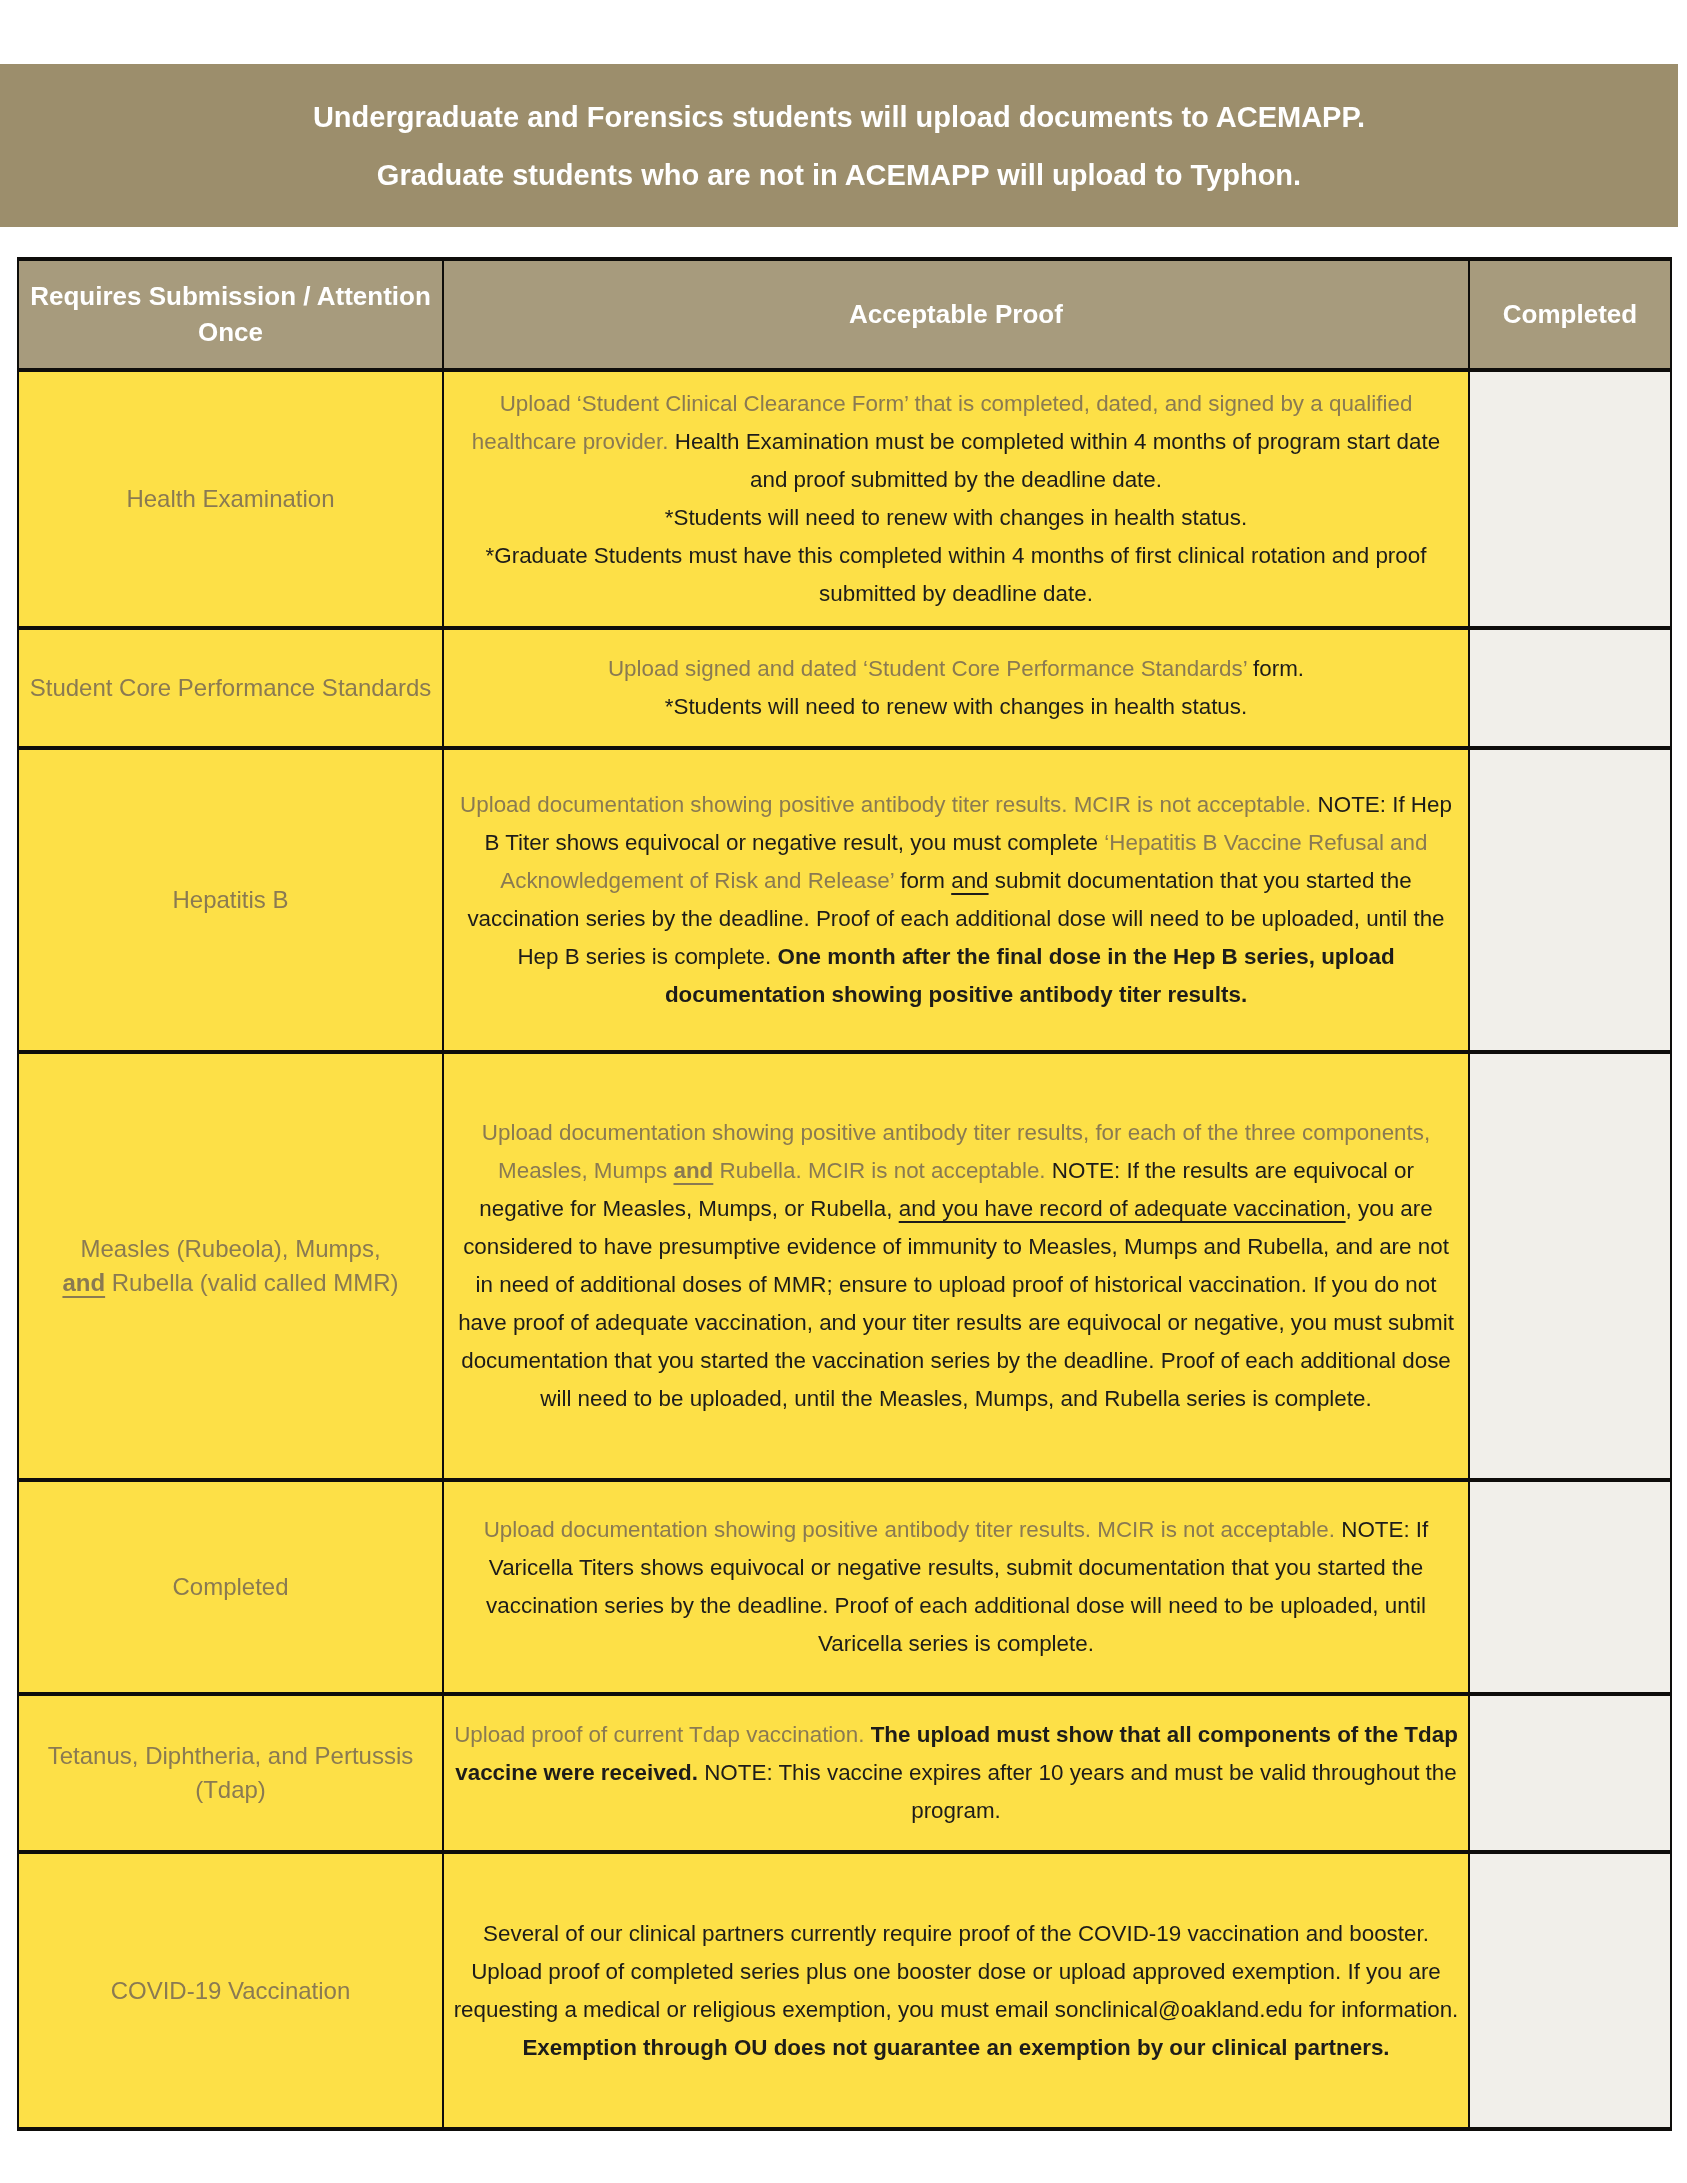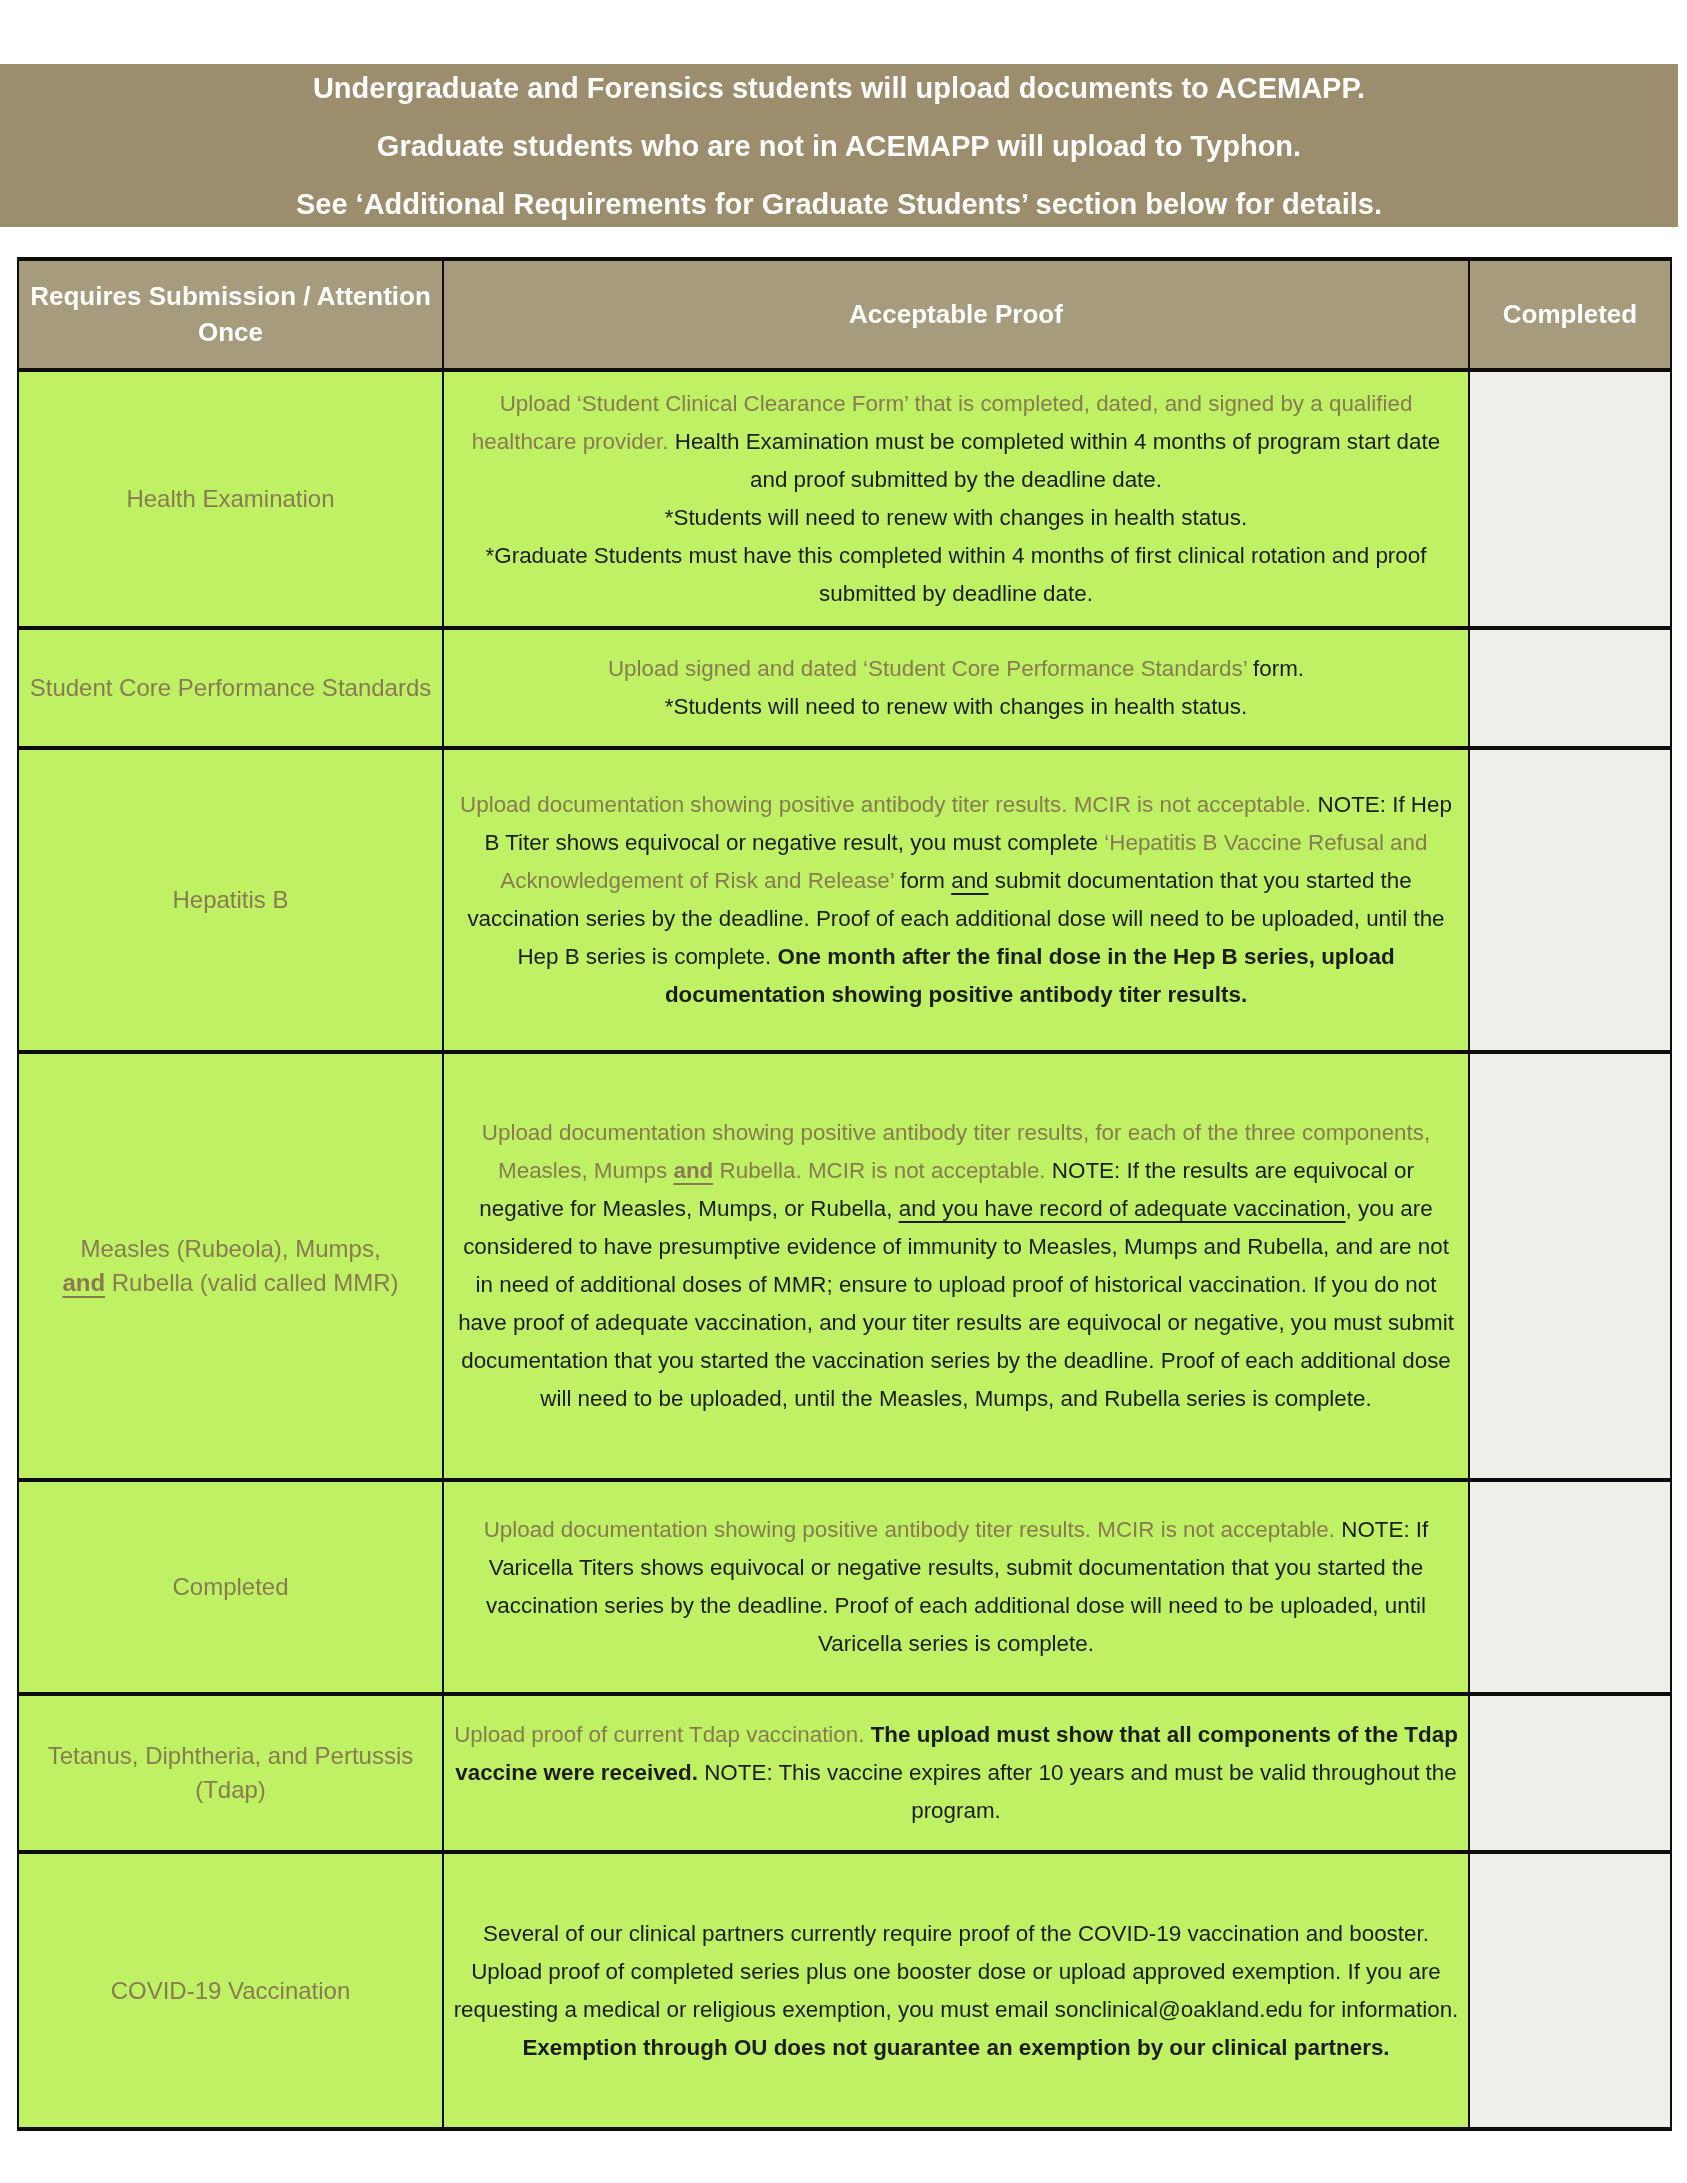--- a/index.html
+++ b/index.html
@@ -30,21 +30,21 @@
     justify-content: center;
     gap: 12px;
   }
   table.req-table {
     position: absolute;
     top: 257px;
     left: 17px;
     width: 1653px;
     border-collapse: collapse;
     table-layout: fixed;
-    background: #bef264;
+    background: #fde047;
   }
   .req-table th, .req-table td {
     border: 2px solid #0e0d0b;
     border-top-width: 4.6px;
     border-bottom-width: 4.6px;
     vertical-align: middle;
     text-align: center;
     overflow: hidden;
   }
   .req-table th {
@@ -80,21 +80,20 @@
   .seg-k  { color: #1d1c1a; font-weight: 400; }
   .seg-ku { color: #1d1c1a; font-weight: 400; text-decoration: underline; text-decoration-thickness: 2px; text-underline-offset: 4.6px; }
   .seg-b  { color: #1d1c1a; font-weight: 700; }
 </style>
 </head>
 <body>
 
 <div class="banner">
   <div>Undergraduate and Forensics students will upload documents to ACEMAPP.</div>
   <div>Graduate students who are not in ACEMAPP will upload to Typhon.</div>
-  <div>See ‘Additional Requirements for Graduate Students’ section below for details.</div>
 </div>
 
 <table class="req-table">
   <colgroup>
     <col style="width:425px">
     <col style="width:1026px">
     <col style="width:202px">
   </colgroup>
   <thead>
     <tr class="tr-h">

